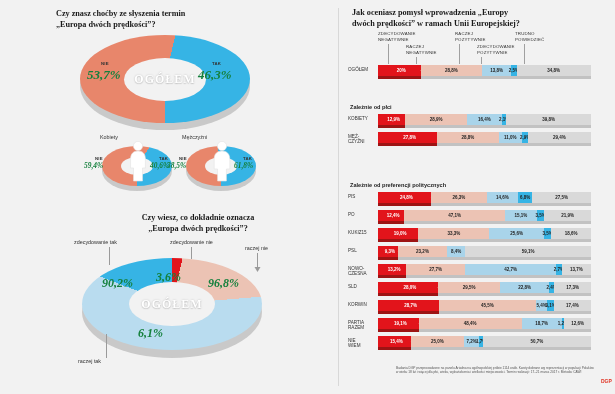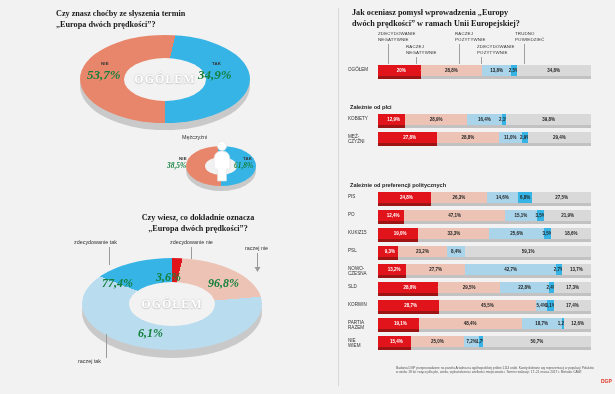--- a/index.html
+++ b/index.html
@@ -126,23 +126,43 @@
         <div class="shadow" style="top:7px; width:170px; height:88px;"></div>
         <div class="ring" style="width:170px;height:88px;
              background: conic-gradient(from 180deg, #e8866b 0 53.7%, #36b4e5 53.7% 100%);"></div>
         <div class="hole" style="left:44px; top:23px; width:82px; height:43px;">
           <span class="hole-lbl" style="font-size:12px;">OGÓŁEM</span>
         </div>
       </div>
       <span class="smalllbl" style="left:21px; top:26px;">NIE</span>
       <span class="pct" style="left:7px; top:32px; font-size:13px;">53,7%</span>
       <span class="smalllbl" style="left:132px; top:26px;">TAK</span>
-      <span class="pct" style="left:118px; top:32px; font-size:13px;">34,9%</span>
+      <span class="pct" style="left:118px; top:32px; font-size:13px;">46,3%</span>
     </div>
 
+    <div class="donut-wrap" style="left:82px; top:134px; width:105px; height:60px;">
+      <span class="cap" style="left:18px; top:0px;">Kobiety</span>
+      <div class="donut" style="position:absolute; left:20px; top:12px; width:70px;height:40px;">
+        <div class="shadow" style="top:5px; width:70px; height:40px;"></div>
+        <div class="ring" style="width:70px;height:40px;
+             background: conic-gradient(from 180deg, #e8866b 0 59.4%, #36b4e5 59.4% 100%);"></div>
+        <div class="hole" style="left:19px; top:11px; width:32px; height:18px;"></div>
+      </div>
+
+      <svg class="person" style="left:45px; top:4px;" width="22" height="46" viewBox="0 0 22 46">
+        <g fill="#ffffff" stroke="#e2e2e2" stroke-width="0.6">
+          <circle cx="11" cy="8" r="4.6"></circle>
+          <path d="M11 13 C6 13 3.6 16 3.6 21 L3.6 30 L6.5 30 L6.5 43 L15.5 43 L15.5 30 L18.4 30 L18.4 21 C18.4 16 16 13 11 13 Z"></path>
+        </g>
+      </svg>
+      <span class="smalllbl" style="left:13px; top:22px;">NIE</span>
+      <span class="pct" style="left:2px; top:27px; font-size:7.4px;">59,4%</span>
+      <span class="smalllbl" style="left:77px; top:22px;">TAK</span>
+      <span class="pct" style="left:68px; top:27px; font-size:7.4px;">40,6%</span>
+    </div>
 
     <div class="donut-wrap" style="left:166px; top:134px; width:105px; height:60px;">
       <span class="cap" style="left:16px; top:0px;">Mężczyźni</span>
       <div class="donut" style="position:absolute; left:20px; top:12px; width:70px;height:40px;">
         <div class="shadow" style="top:5px; width:70px; height:40px;"></div>
         <div class="ring" style="width:70px;height:40px;
              background: conic-gradient(from 180deg, #e8866b 0 47.4%, #36b4e5 47.4% 100%);"></div>
         <div class="hole" style="left:19px; top:11px; width:32px; height:18px;"></div>
       </div>
       <svg class="person" style="left:45px; top:4px;" width="22" height="46" viewBox="0 0 22 46">
@@ -183,21 +203,21 @@
              background: conic-gradient(from 0deg,
                #e2141b 0 3.6%,
                #ecc3b4 3.6% 23.7%,
                #b9dcef 23.7% 80.8%,
                #36b4e5 80.8% 100%);"></div>
         <div class="hole" style="left:47px; top:24px; width:86px; height:44px;">
           <span class="hole-lbl" style="font-size:12px;">OGÓŁEM</span>
         </div>
       </div>
 
-      <span class="pct" style="left:42px; top:28px; font-size:12px;">77,4%</span>
+      <span class="pct" style="left:42px; top:28px; font-size:12px;">90,2%</span>
       <span class="pct" style="left:96px; top:22px; font-size:12px;text-align:center;">3,6%</span>
       <span class="pct" style="left:148px; top:28px; font-size:12px;">96,8%</span>
       <span class="pct" style="left:78px; top:78px; font-size:12px;">6,1%</span>
     </div>
   </div>
 
   <div id="right">
 
     <div id="titleR" class="title" style="white-space:pre-line;">Jak oceniasz pomysł wprowadzenia „Europy
 dwóch prędkości” w ramach Unii Europejskiej?</div>

